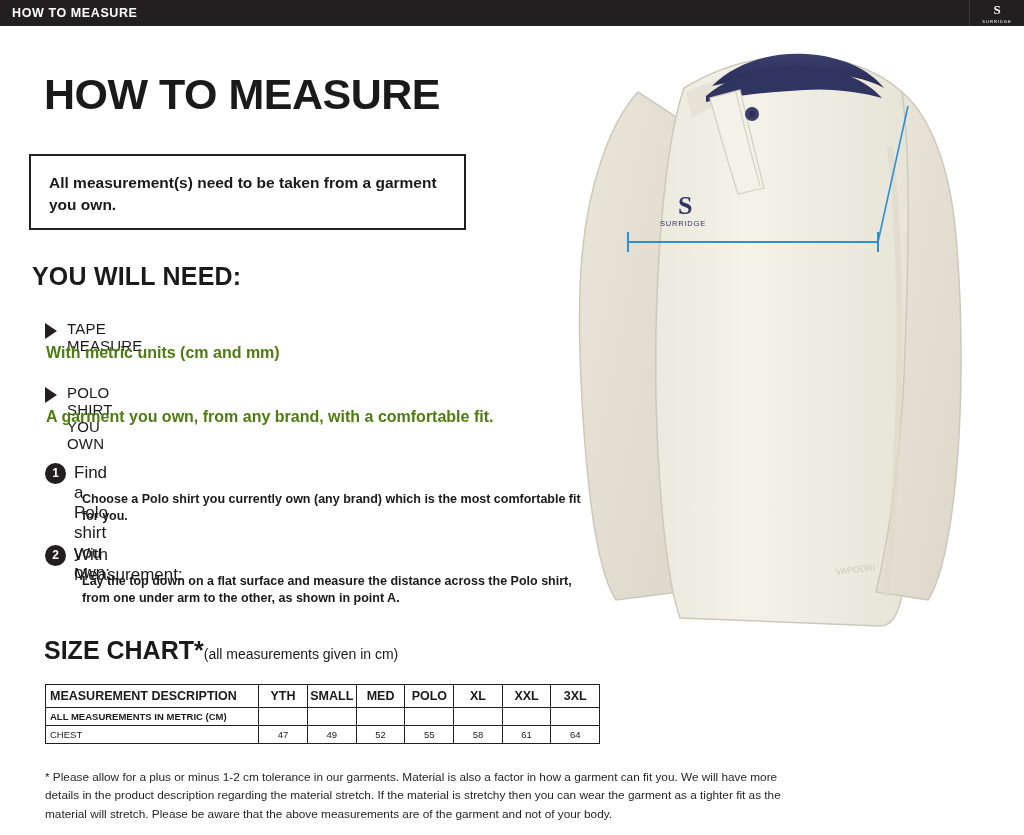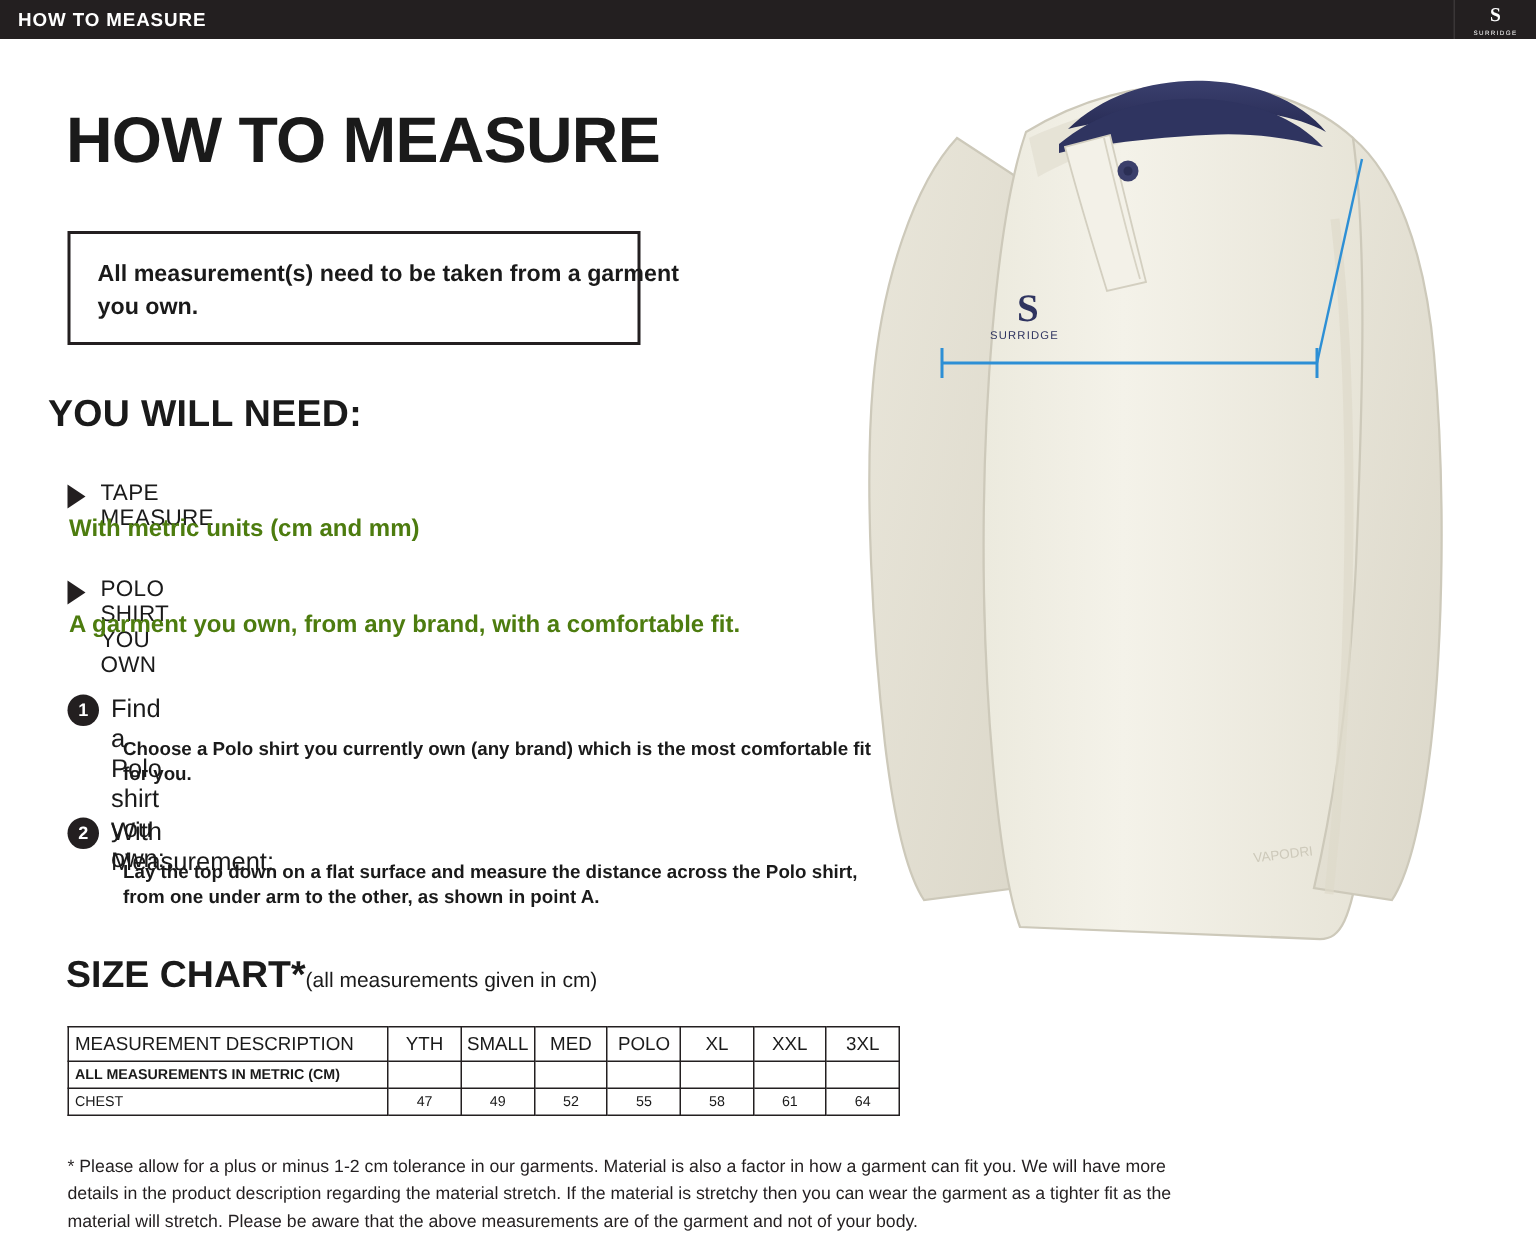--- a/index.html
+++ b/index.html
@@ -69,22 +69,22 @@
     position: absolute;
     left: 44px; top: 44px;
     font-size: 43px;
     font-weight: bold;
     letter-spacing: -0.5px;
     color: #1a1a1a;
   }
 
   .notice {
     position: absolute;
-    left: 45px; top: 128px;
-    width: 382px;
+    left: 29px; top: 128px;
+    width: 437px;
     height: 76px;
     border: 2px solid #231f20;
     box-sizing: border-box;
   }
   .notice-text {
     position: absolute;
     left: 18px; top: 16px;
     width: 404px;
     font-size: 15.5px;
     font-weight: bold;
@@ -183,21 +183,21 @@
     font-size: 11.5px;
   }
   .sizetable th, .sizetable td {
     border: 1px solid #231f20;
     padding: 0;
     text-align: center;
     color: #1a1a1a;
   }
   .sizetable .hdr-row th {
     height: 22px;
-    font-weight: normal;
+    font-weight: bold;
     font-size: 12.5px;
   }
   .sizetable .hdr-row th.desc {
     text-align: left;
     padding-left: 4px;
     width: 210px;
     font-size: 12.5px;
   }
   .sizetable .sizecol { width: 48px; }
   .sizetable .metric-row td {

